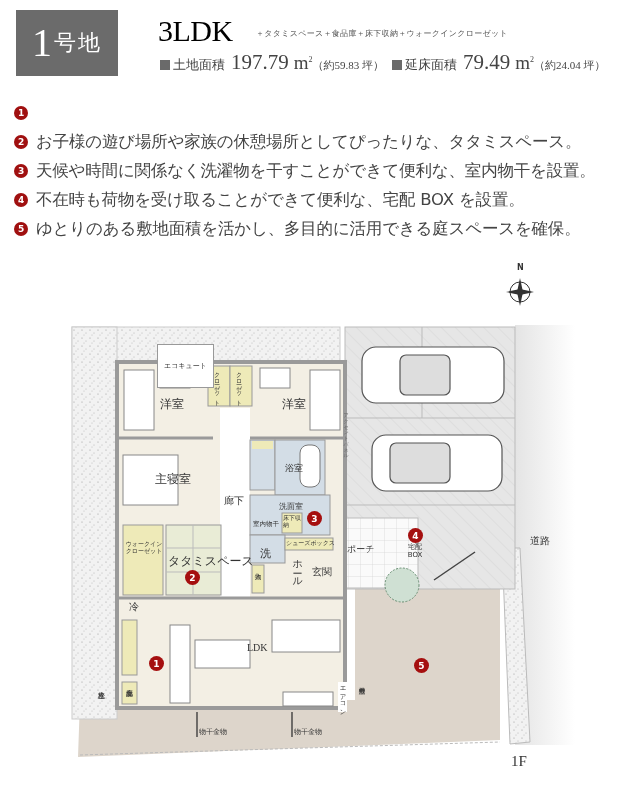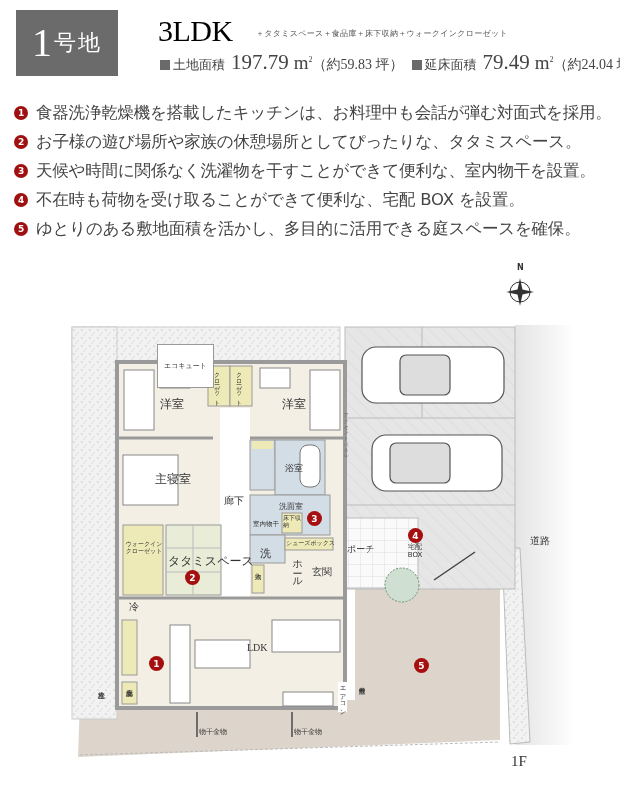--- a/index.html
+++ b/index.html
@@ -10,21 +10,21 @@
   .lot-num{font-size:40px;font-family:"Liberation Serif",serif;line-height:1;margin-right:2px;}
   .lot-suffix{font-size:22px;font-family:"DejaVu Sans",sans-serif;letter-spacing:2px;}
   .plan-type{left:158px;top:14px;font-size:30px;font-family:"Liberation Serif",serif;color:#000000;letter-spacing:-0.5px;}
   .plan-extras{left:240px;top:28px;font-size:8px;color:#555;font-family:"DejaVu Sans",sans-serif;letter-spacing:0.3px;margin-left:16px;}
   .area-row{left:160px;top:50px;display:flex;align-items:baseline;font-family:"Liberation Serif",serif;color:#444;white-space:nowrap;}
   .sq{display:inline-block;width:10px;height:10px;background:#6a6a6a;margin-right:3px;transform:translateY(1px);}
   .area-label{font-size:13px;font-family:"DejaVu Sans",sans-serif;text-align:right;}
   .area-val{font-size:21px;margin-left:6px;}
   .area-unit{font-size:19px;margin-left:5px;}
   .area-unit sup{font-size:8px;}
-  .area-tsubo{font-size:14px;margin-right:8px;}
+  .area-tsubo{font-size:11px;margin-right:8px;}
   
   .features{left:14px;top:98px;}
   .feature{display:flex;align-items:center;height:29px;font-size:16.5px;color:#444;font-family:"DejaVu Sans",sans-serif;white-space:nowrap;letter-spacing:-0.2px;}
   .num-badge{width:14px;height:14px;border-radius:50%;background:#a01010;color:#fff;font-size:9px;font-weight:bold;display:inline-flex;align-items:center;justify-content:center;margin-right:8px;flex:none;font-family:"DejaVu Sans",sans-serif;}
   
   .lbl{position:absolute;font-family:"DejaVu Sans",sans-serif;color:#333;white-space:nowrap;}
   .vlbl{writing-mode:vertical-rl;}
   .marker{position:absolute;width:15px;height:15px;border-radius:50%;background:#a50f0f;color:#fff;font-size:9px;font-weight:bold;display:flex;align-items:center;justify-content:center;font-family:"DejaVu Sans",sans-serif;}
 </style>
 </head>
@@ -45,21 +45,20 @@
   <span class="sq"></span>
   <span class="area-label">延床面積</span>
   <span class="area-val">79.49</span>
   <span class="area-unit"><span>m</span><sup>2</sup></span>
   <span class="area-tsubo">（約24.04 坪）</span>
 </div>
 
 <div class="abs features">
   <div class="feature">
       <span class="num-badge">1</span>
-      <span>食器洗浄乾燥機を搭載したキッチンは、お料理中も会話が弾む対面式を採用。</span>
     </div>
   <div class="feature">
       <span class="num-badge">2</span>
       <span>お子様の遊び場所や家族の休憩場所としてぴったりな、タタミスペース。</span>
     </div>
   <div class="feature">
       <span class="num-badge">3</span>
       <span>天候や時間に関係なく洗濯物を干すことができて便利な、室内物干を設置。</span>
     </div>
   <div class="feature">

